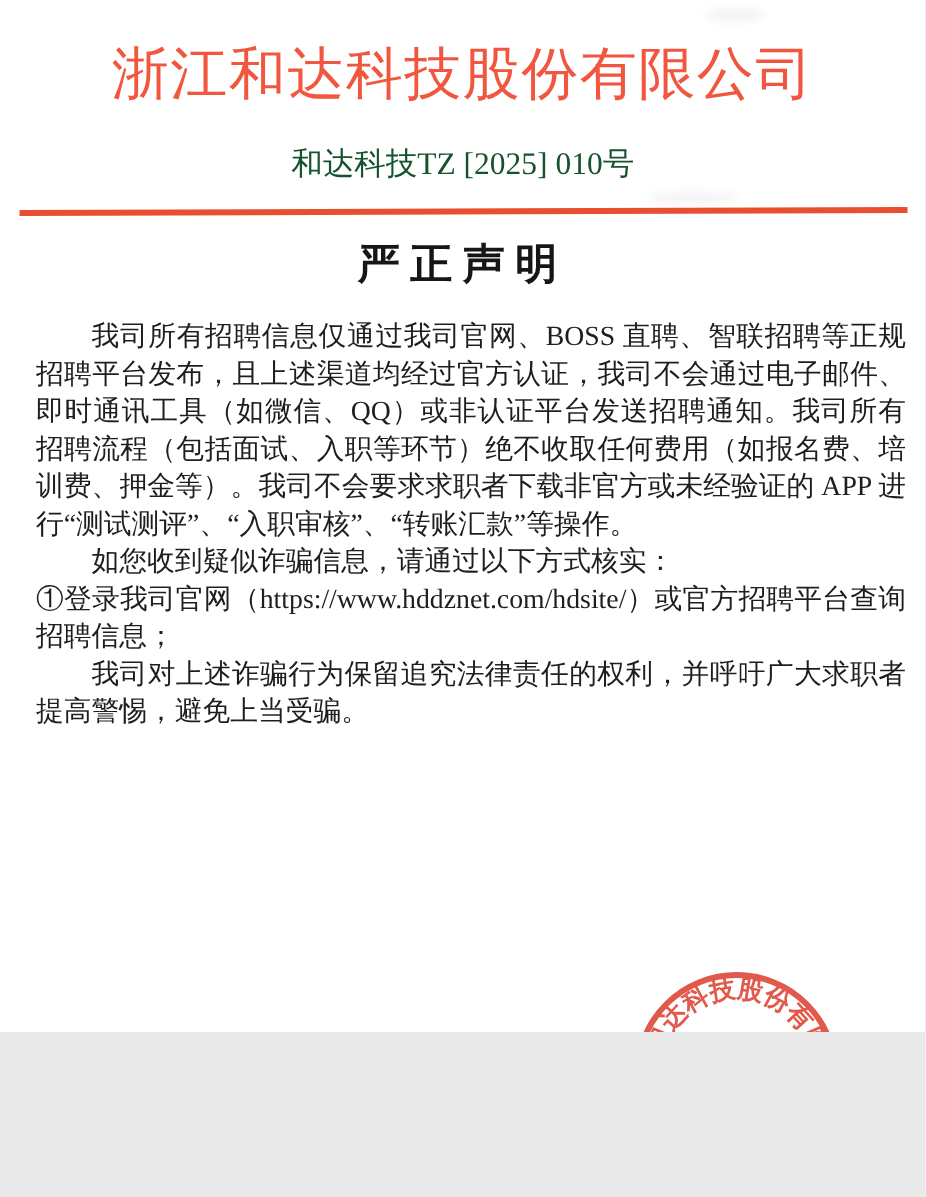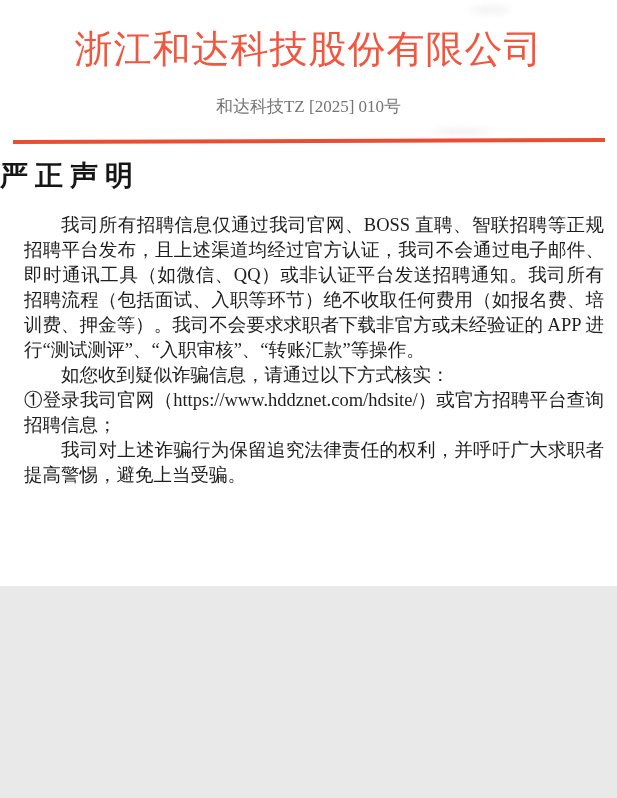--- a/index.html
+++ b/index.html
@@ -1,51 +1,52 @@
 <!DOCTYPE html>
 <html><head>
 <meta charset="utf-8">
 <style>
   html,body { margin:0; padding:0; background:#e9e9e9; }
   .page {
     position:relative;
-    width:617px; height:586px;
+    width:617px; height:688px;
     margin:0 auto;
     background:#ffffff;
     font-family:"Liberation Serif","DejaVu Serif",serif;
     color:#1e1e1e;
     overflow:hidden;
   }
   .company-header {
     position:absolute; top:24px; left:0; right:0;
     text-align:center;
     font-size:38px; font-weight:500;
     color:#f1573f;
     letter-spacing:1px;
     white-space:nowrap;
   }
   .doc-number {
     position:absolute; top:95px; left:0; right:0;
     text-align:center;
-    font-size:17px;
-    color:#737373;
+    font-size:21px;
+    color:#14532d;
   }
   .red-divider {
     position:absolute; top:139px; left:13px; width:592px; height:4px;
     background:#e84e30;
     transform:rotate(-0.18deg);
   }
   .smudge {
     position:absolute; background:#9a9a9a; border-radius:50%;
     filter:blur(3px); opacity:0.12;
   }
   .smudge.s1 { top:128px; left:432px; width:60px; height:7px; }
   .smudge.s2 { top:6px;  left:470px; width:40px; height:8px; }
   .statement-title {
     position:absolute; top:157px; left:0; right:0;
+    text-align:center;
     font-size:28px; font-weight:bold;
     letter-spacing:7px;
     color:#161616;
   }
   .body-text {
     position:absolute; top:213px; left:24px; right:13px;
     font-size:18.5px; line-height:25px;
     text-align:justify;
   }
   .body-text p { margin:0; }

